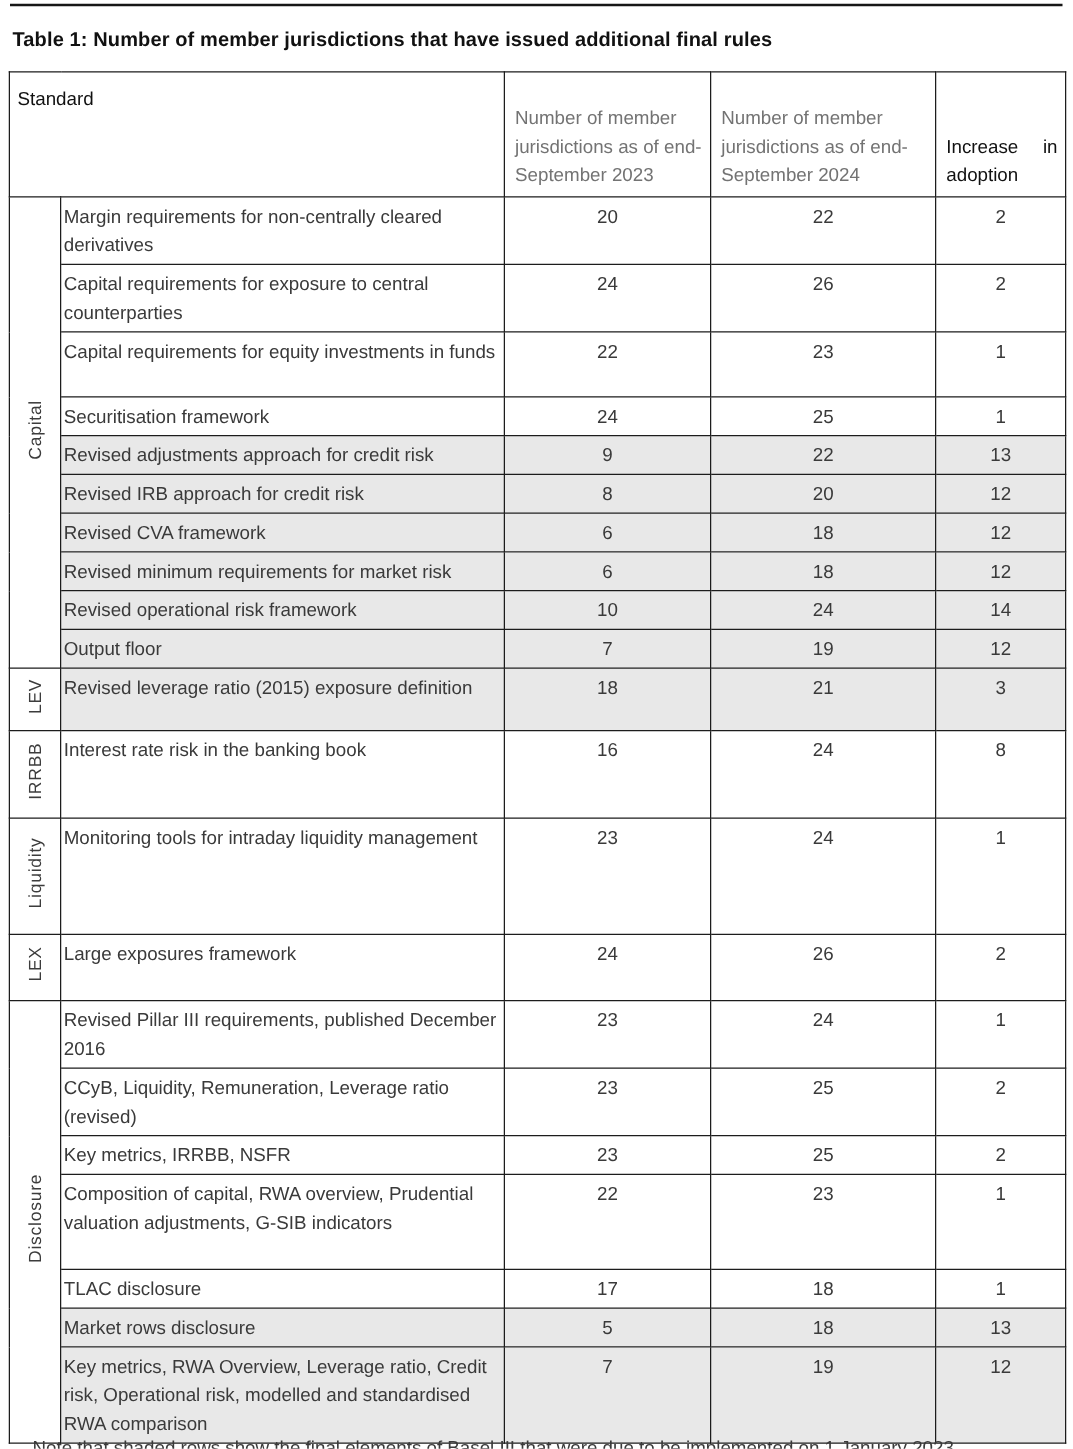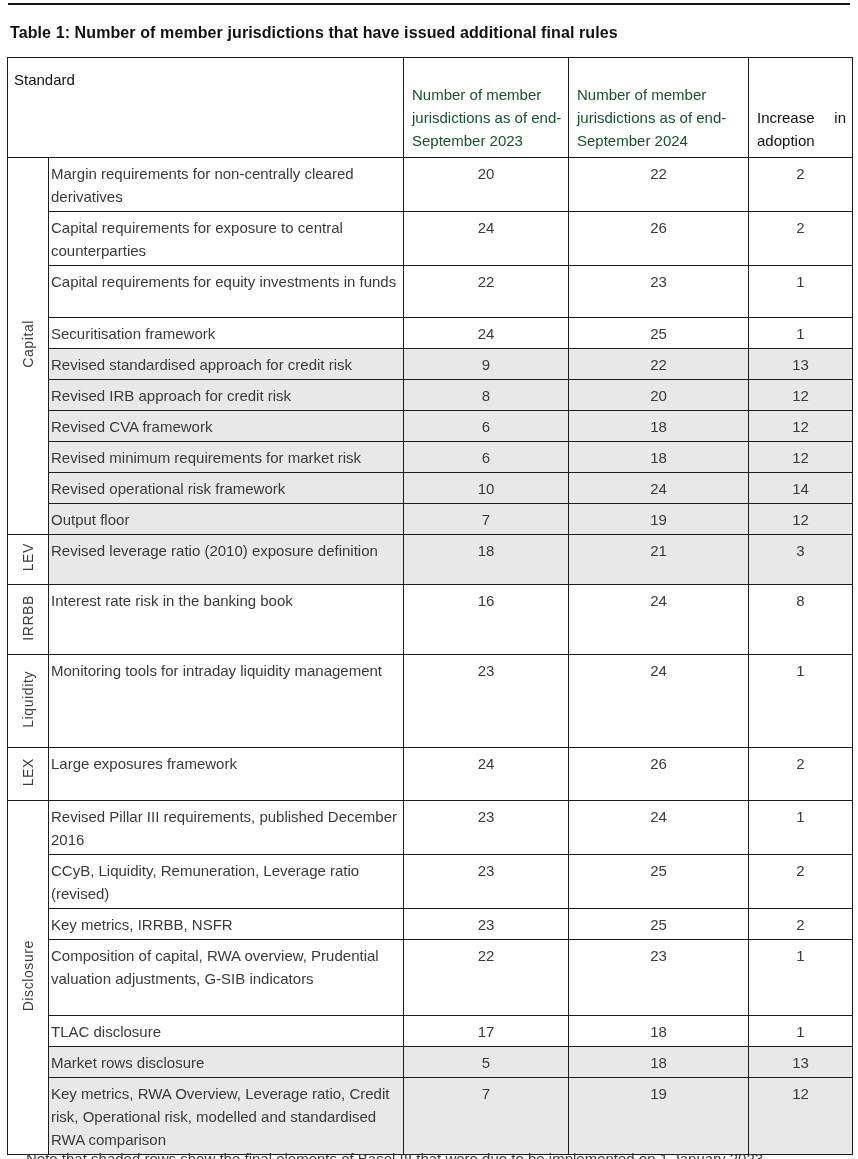--- a/index.html
+++ b/index.html
@@ -48,21 +48,21 @@
     font-weight: bold;
     color: #111111;
     font-size: 15px;
     line-height: 23px;
   }
   .th-num {
     text-align: left;
     vertical-align: bottom;
     padding: 0 6px 5px 8px;
     font-weight: bold;
-    color: #14532d;
+    color: #737373;
     font-size: 15px;
     line-height: 23px;
   }
   .th-increase {
     text-align: justify;
     vertical-align: bottom;
     padding: 0 6px 5px 8px;
     font-weight: bold;
     color: #111111;
     font-size: 15px;
@@ -153,21 +153,21 @@
         <td class="num">23</td>
         <td class="num">1</td>
       </tr>
       <tr style="height:28px">
         <td class="std">Securitisation framework</td>
         <td class="num">24</td>
         <td class="num">25</td>
         <td class="num">1</td>
       </tr>
       <tr class="shaded" style="height:29px">
-        <td class="std">Revised standardised approach for credit risk</td>
+        <td class="std">Revised adjustments approach for credit risk</td>
         <td class="num">9</td>
         <td class="num">22</td>
         <td class="num">13</td>
       </tr>
       <tr class="shaded" style="height:28px">
         <td class="std">Revised IRB approach for credit risk</td>
         <td class="num">8</td>
         <td class="num">20</td>
         <td class="num">12</td>
       </tr>
@@ -191,21 +191,21 @@
       </tr>
       <tr class="shaded" style="height:29px">
         <td class="std">Output floor</td>
         <td class="num">7</td>
         <td class="num">19</td>
         <td class="num">12</td>
       </tr>
 
       <tr class="shaded" style="height:50px">
         <td class="glabel"><span class="vtext">LEV</span></td>
-        <td class="std">Revised leverage ratio (2010) exposure definition</td>
+        <td class="std">Revised leverage ratio (2015) exposure definition</td>
         <td class="num">18</td>
         <td class="num">21</td>
         <td class="num">3</td>
       </tr>
 
       <tr style="height:70px">
         <td class="glabel"><span class="vtext">IRRBB</span></td>
         <td class="std">Interest rate risk in the banking book</td>
         <td class="num">16</td>
         <td class="num">24</td>

